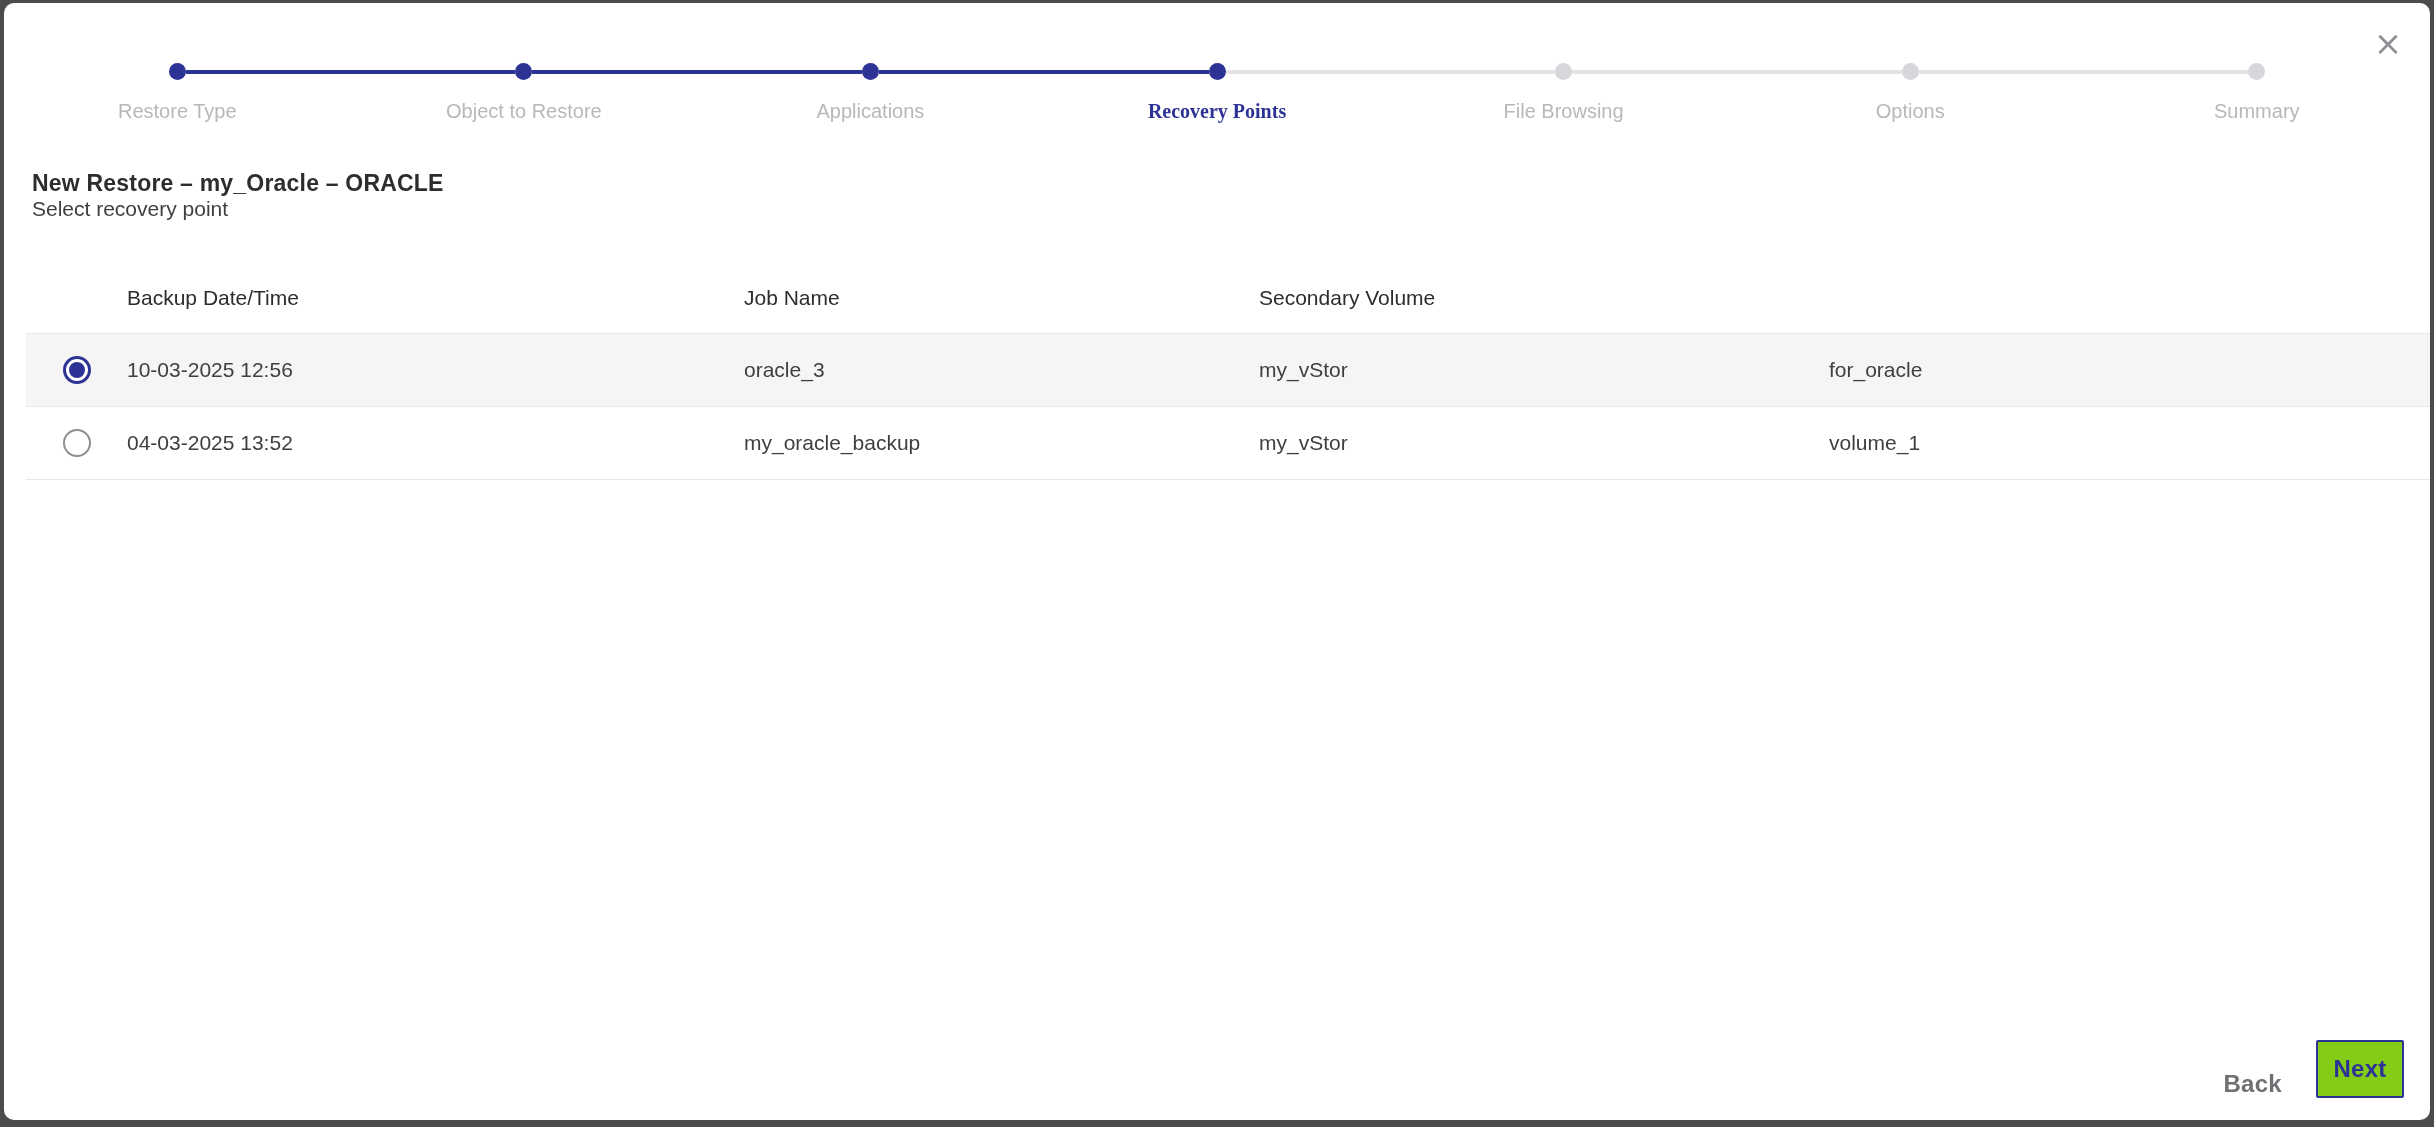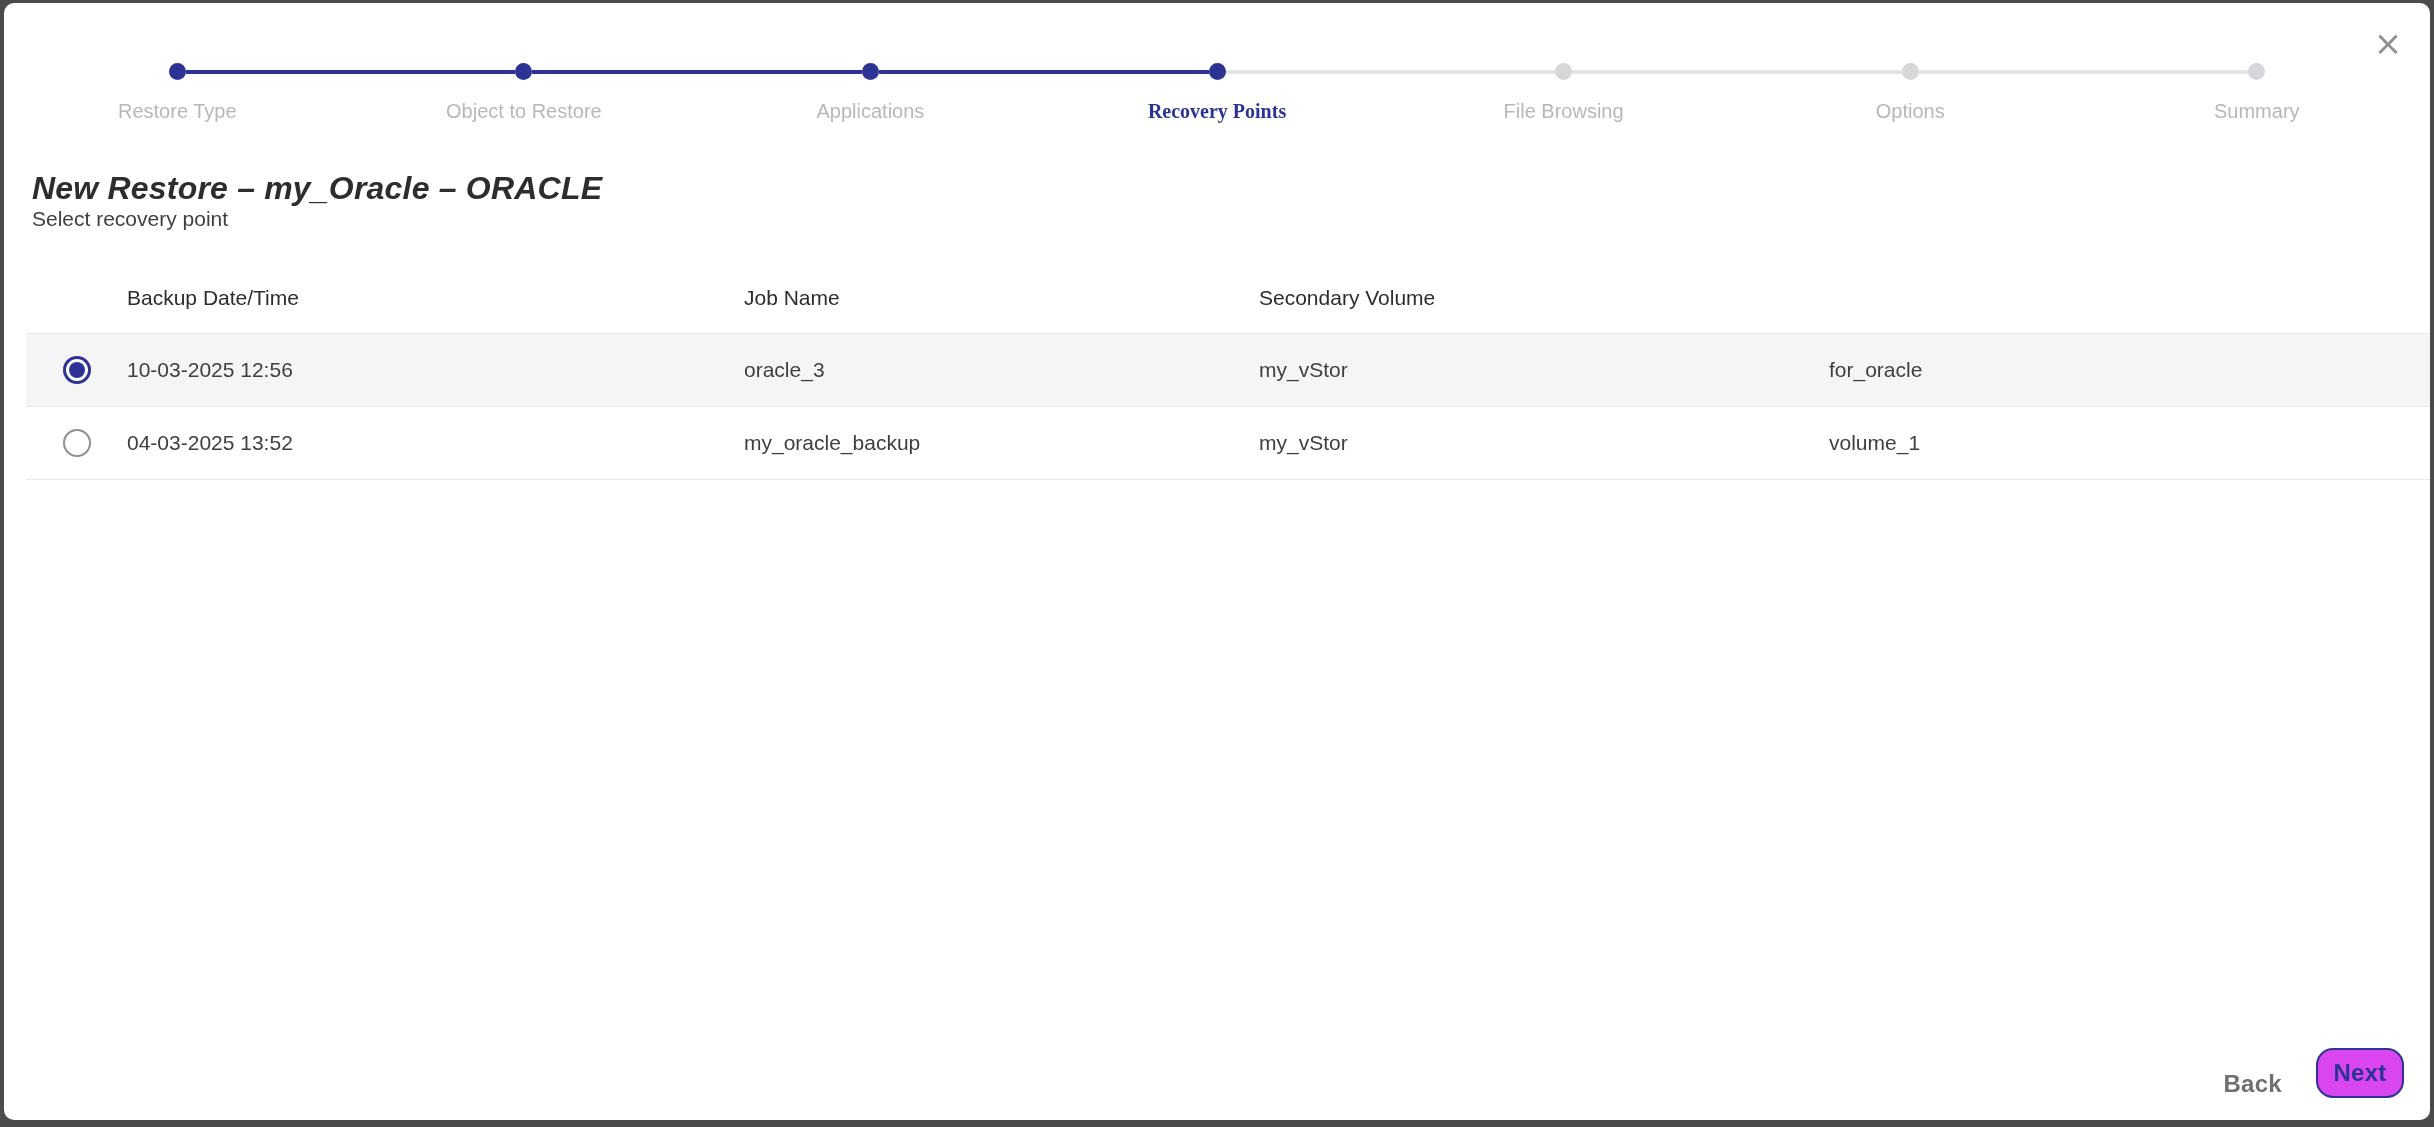--- a/index.html
+++ b/index.html
@@ -57,23 +57,22 @@
   .dot.on{background:var(--primary);}
   .dot.off{background:var(--inactive-dot);}
   .step-label{
     margin-top:20px;text-align:center;
     font-size:20px;color:var(--inactive-label);
   }
   .step.current .step-label{color:var(--primary);font-weight:700;font-family:Liberation Serif, serif;}
   
   .heading{position:absolute;top:167px;left:28px;right:28px;}
   .page-title{
-    font-size:32px;font-weight:700;color:var(--title-text);
+    font-size:23px;font-weight:700;color:var(--title-text);
     letter-spacing:.2px;
-    font-style:italic;
   }
   .page-subtitle{font-size:21px;color:var(--body-text);}
   
   .rp-table{position:absolute;top:260px;left:0;right:0;padding-left:22px;}
   .grid{
     display:grid;
     grid-template-columns:101px 617px 515px 570px 1fr;
     align-items:center;
   }
   .thead{height:71px;border-bottom:1px solid var(--divider);}
@@ -98,22 +97,22 @@
     position:absolute;right:26px;bottom:22px;
     display:flex;align-items:flex-end;gap:34px;
   }
   .back-btn{
     background:none;border:none;cursor:pointer;
     font-family:inherit;
     font-size:24px;font-weight:700;color:var(--back-label-color);
     letter-spacing:.3px;
   }
   .next-btn{
-    width:88px;height:50px;
-    background:#d946ef;border:2px solid var(--primary);border-radius:17px;
+    width:88px;height:58px;
+    background:#84cc16;border:2px solid var(--primary);border-radius:2px;
     font-family:inherit;
     font-size:24px;font-weight:700;color:var(--primary);
     cursor:pointer;letter-spacing:.3px;
   }
 </style>
 </head>
 <body>
 
 <div class="dialog">
 

